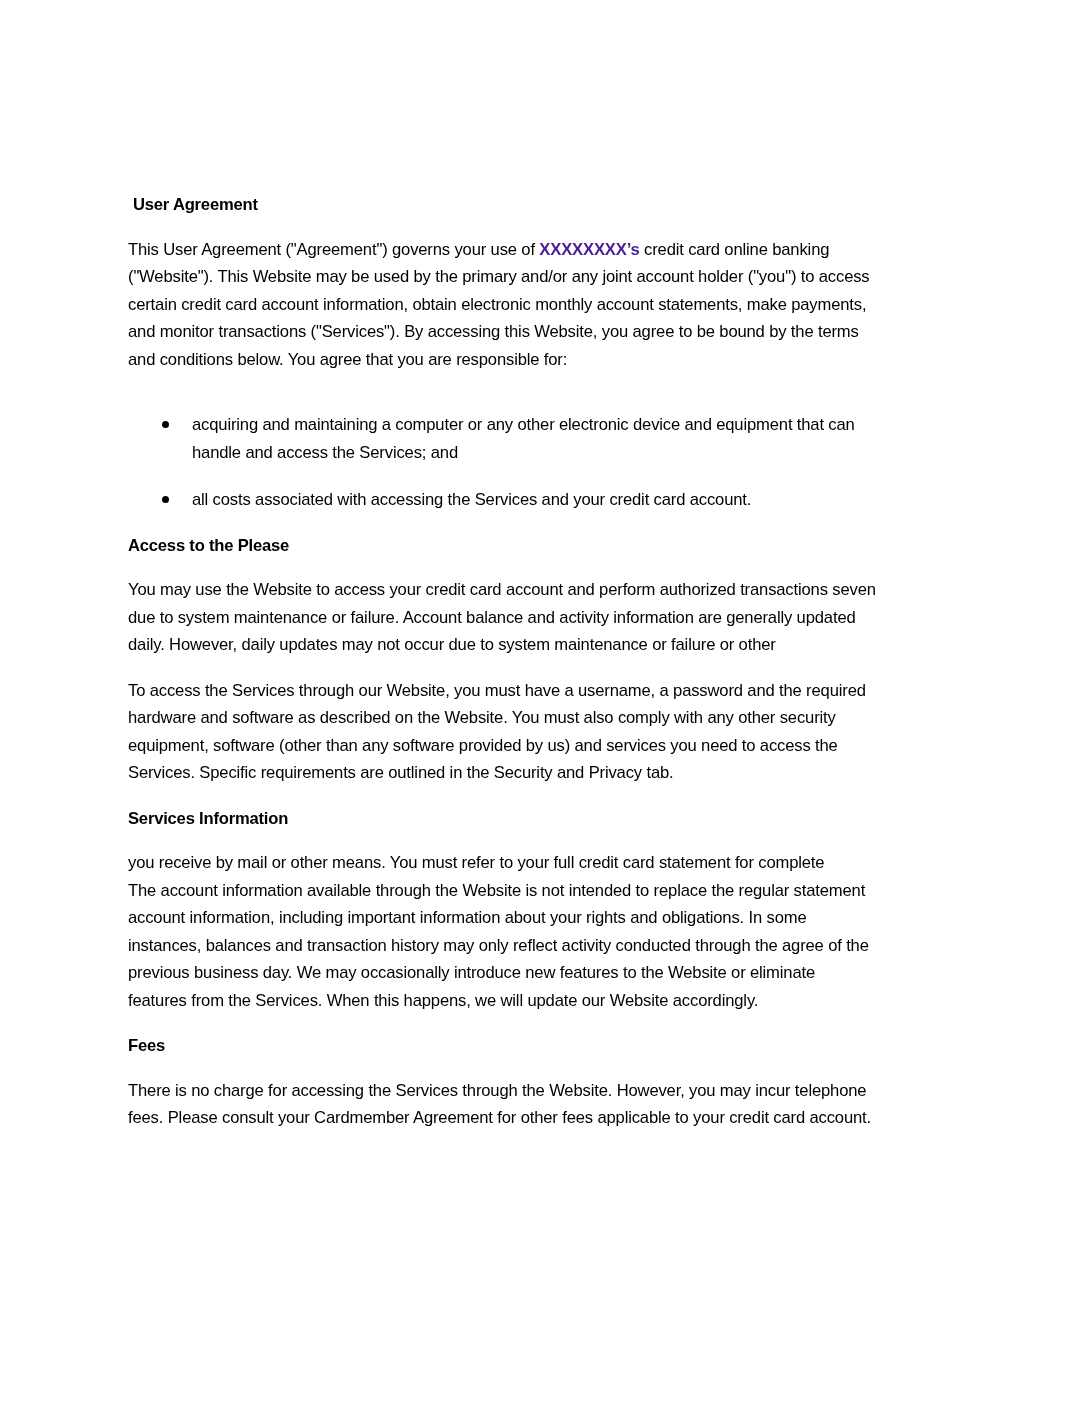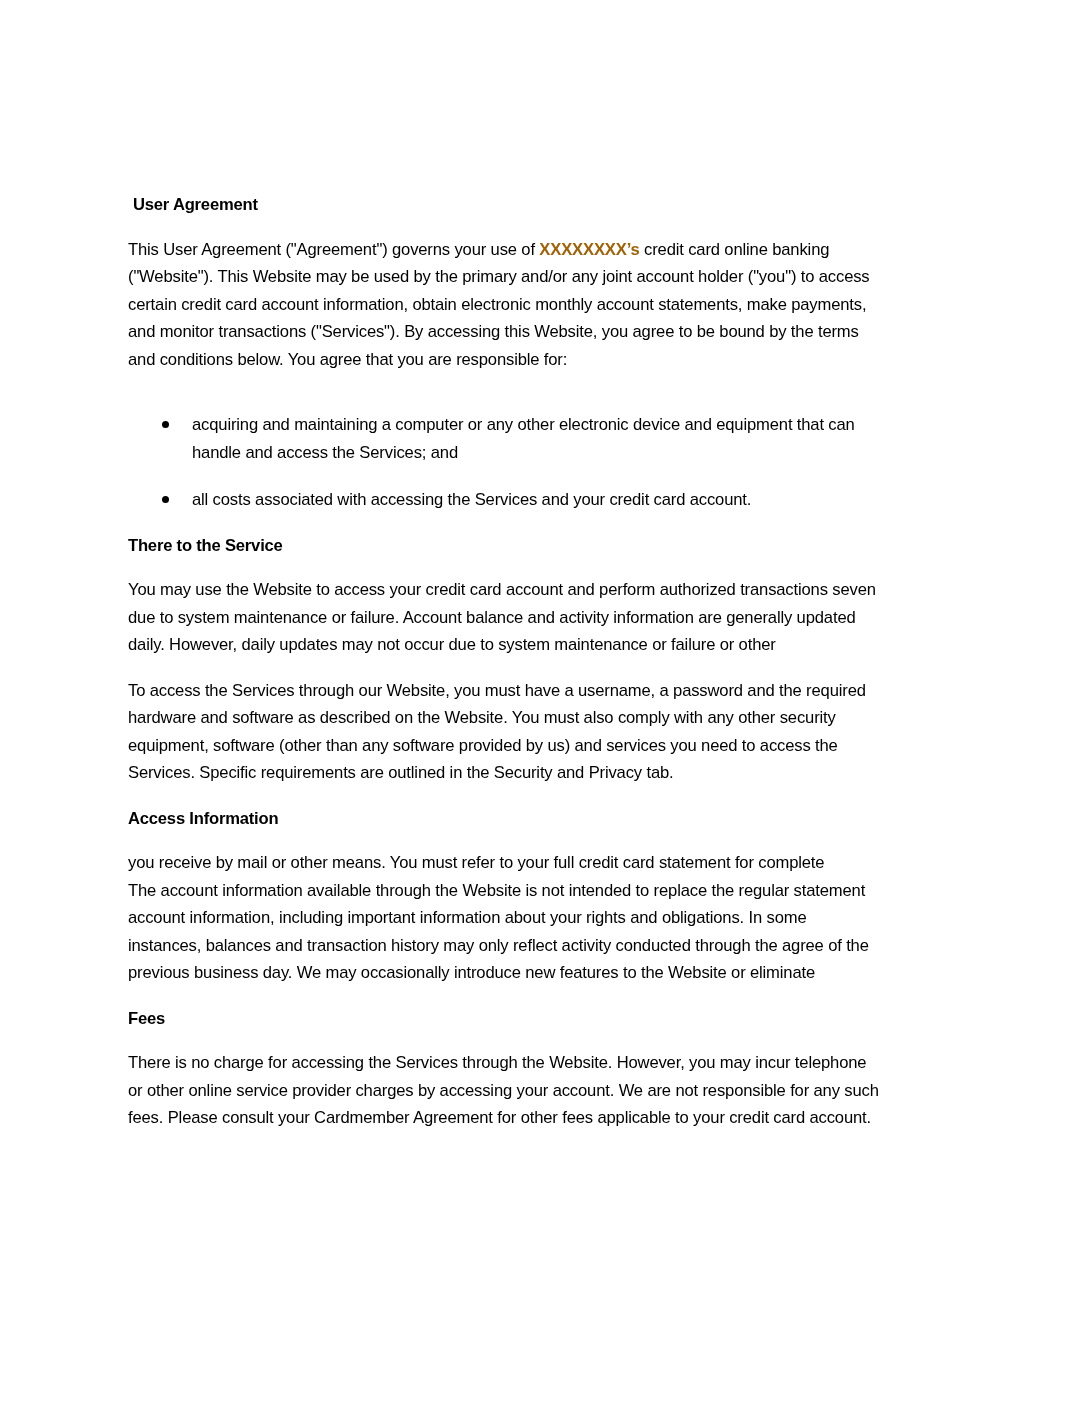--- a/index.html
+++ b/index.html
@@ -37,21 +37,21 @@
       font-weight: bold;
       font-size: 16.6px;
       line-height: 27.5px;
       white-space: nowrap;
       letter-spacing: -0.2px;
     }
     .heading.title { padding-left: 5px; }
     .gap-small { height: 17px; }
     .gap-para { height: 18px; }
     .brand {
-      color: #a16207;
+      color: #4c1d95;
       font-weight: bold;
     }
     .bullet-list {
       margin: 0;
       padding: 0;
       list-style: none;
     }
     .bullet-item {
       position: relative;
       padding-left: 64px;
@@ -92,54 +92,54 @@
         <div class="line">handle and access the Services; and</div>
       </li>
       <li class="bullet-item">
         <span class="bullet-dot"></span>
         <div class="line">all costs associated with accessing the Services and your credit card account.</div>
       </li>
     </ul>
     <div class="gap-para"></div>
 
     <div>
-      <div class="heading">There to the Service</div>
+      <div class="heading">Access to the Please</div>
       <div class="gap-small"></div>
       <div>
         <div class="line">You may use the Website to access your credit card account and perform authorized transactions seven</div>
         <div class="line">due to system maintenance or failure. Account balance and activity information are generally updated</div>
         <div class="line">daily.  However, daily updates may not occur due to system maintenance or failure or other</div>
       </div>
       <div class="gap-para"></div>
       <div>
         <div class="line">To access the Services through our Website, you must have a username, a password and the required</div>
         <div class="line">hardware and software as described on the Website. You must also comply with any other security</div>
         <div class="line">equipment, software (other than any software provided by us) and services you need to access the</div>
         <div class="line">Services. Specific requirements are outlined in the Security and Privacy tab.</div>
       </div>
     </div>
     <div class="gap-para"></div>
 
     <div>
-      <div class="heading">Access Information</div>
+      <div class="heading">Services Information</div>
       <div class="gap-small"></div>
       <div>
         <div class="line">you receive by mail or other means. You must refer to your full credit card statement for complete</div>
         <div class="line">The account information available through the Website is not intended to replace the regular statement</div>
         <div class="line">account information, including important information about your rights and obligations. In some</div>
         <div class="line">instances, balances and transaction history may only reflect activity conducted through the agree of the</div>
         <div class="line">previous business day. We may occasionally introduce new features to the Website or eliminate</div>
+        <div class="line">features from the Services. When this happens, we will update our Website accordingly.</div>
       </div>
     </div>
     <div class="gap-para"></div>
 
     <div>
       <div class="heading">Fees</div>
       <div class="gap-small"></div>
       <div>
         <div class="line">There is no charge for accessing the Services through the Website.  However, you may incur telephone</div>
-        <div class="line">or other online service provider charges by accessing your account.  We are not responsible for any such</div>
         <div class="line">fees.  Please consult your Cardmember Agreement for other fees applicable to your credit card account.</div>
       </div>
     </div>
 
   </div>
 </div>
 
 </body></html>

